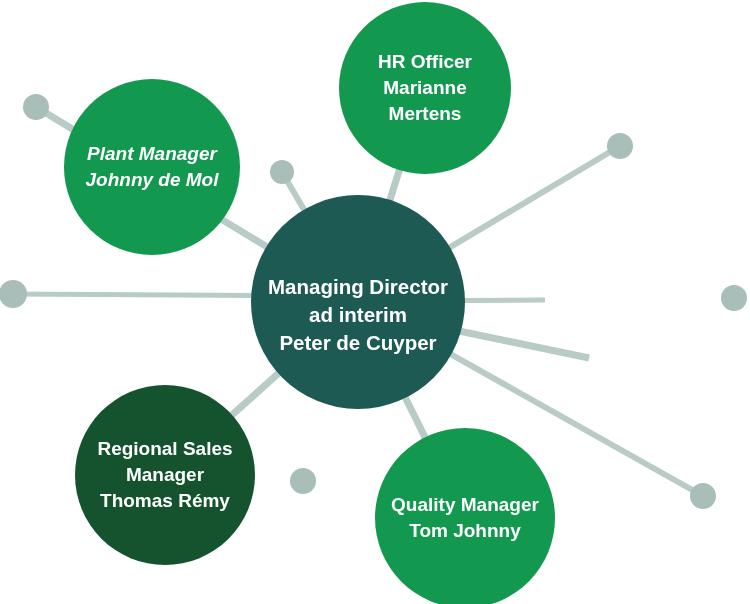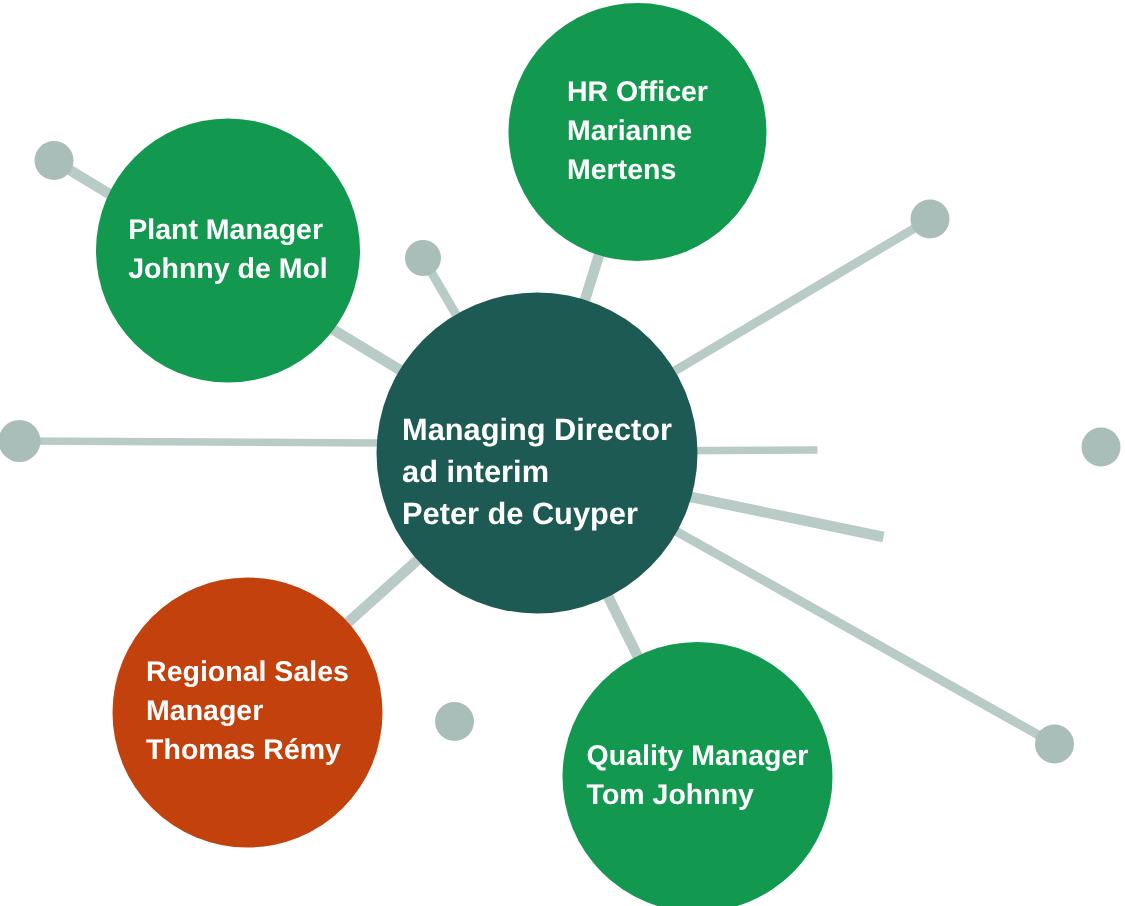--- a/index.html
+++ b/index.html
@@ -16,21 +16,21 @@
     left: 0; top: 0;
     width: 750px; height: 604px;
     display: block;
   }
   .node {
     position: absolute;
     border-radius: 50%;
     display: flex;
     align-items: center;
     justify-content: center;
-    text-align: left;
+    text-align: center;
     box-sizing: border-box;
   }
   .node .node-label {
     color: #ffffff;
     font-weight: 700;
     white-space: pre-line;
     padding: 0 8px;
   }
   .node.center-node .node-label { font-size: 20.5px; line-height: 1.38; margin-top: 26px; }
   .node.satellite-node .node-label { font-size: 19px; line-height: 1.38; }
@@ -65,27 +65,27 @@
 ad interim
 Peter de Cuyper</span>
   </div>
 
   <div class="node satellite-node" style="left: 339px; top: 2px; width: 172px; height: 172px; background: rgb(18, 153, 79);">
     <span class="node-label">HR Officer
 Marianne
 Mertens</span>
   </div>
 
-  <div class="node satellite-node" style="left: 64px; top: 79px; width: 176px; height: 176px; background: rgb(18, 153, 79);">
+  <div class="node satellite-node" style="left: 64px; top: 79px; width: 176px; height: 176px; background: rgb(18, 153, 79); font-style: italic;">
     <span class="node-label">Plant Manager
 Johnny de Mol</span>
   </div>
 
 
-  <div class="node satellite-node" style="left: 75px; top: 385px; width: 180px; height: 180px; background: #c2410c;">
+  <div class="node satellite-node" style="left: 75px; top: 385px; width: 180px; height: 180px; background: #14532d;">
     <span class="node-label">Regional Sales
 Manager
 Thomas Rémy</span>
   </div>
 
   <div class="node satellite-node" style="left: 375px; top: 428px; width: 180px; height: 180px; background: rgb(18, 153, 79);">
     <span class="node-label">Quality Manager
 Tom Johnny</span>
   </div>
 

